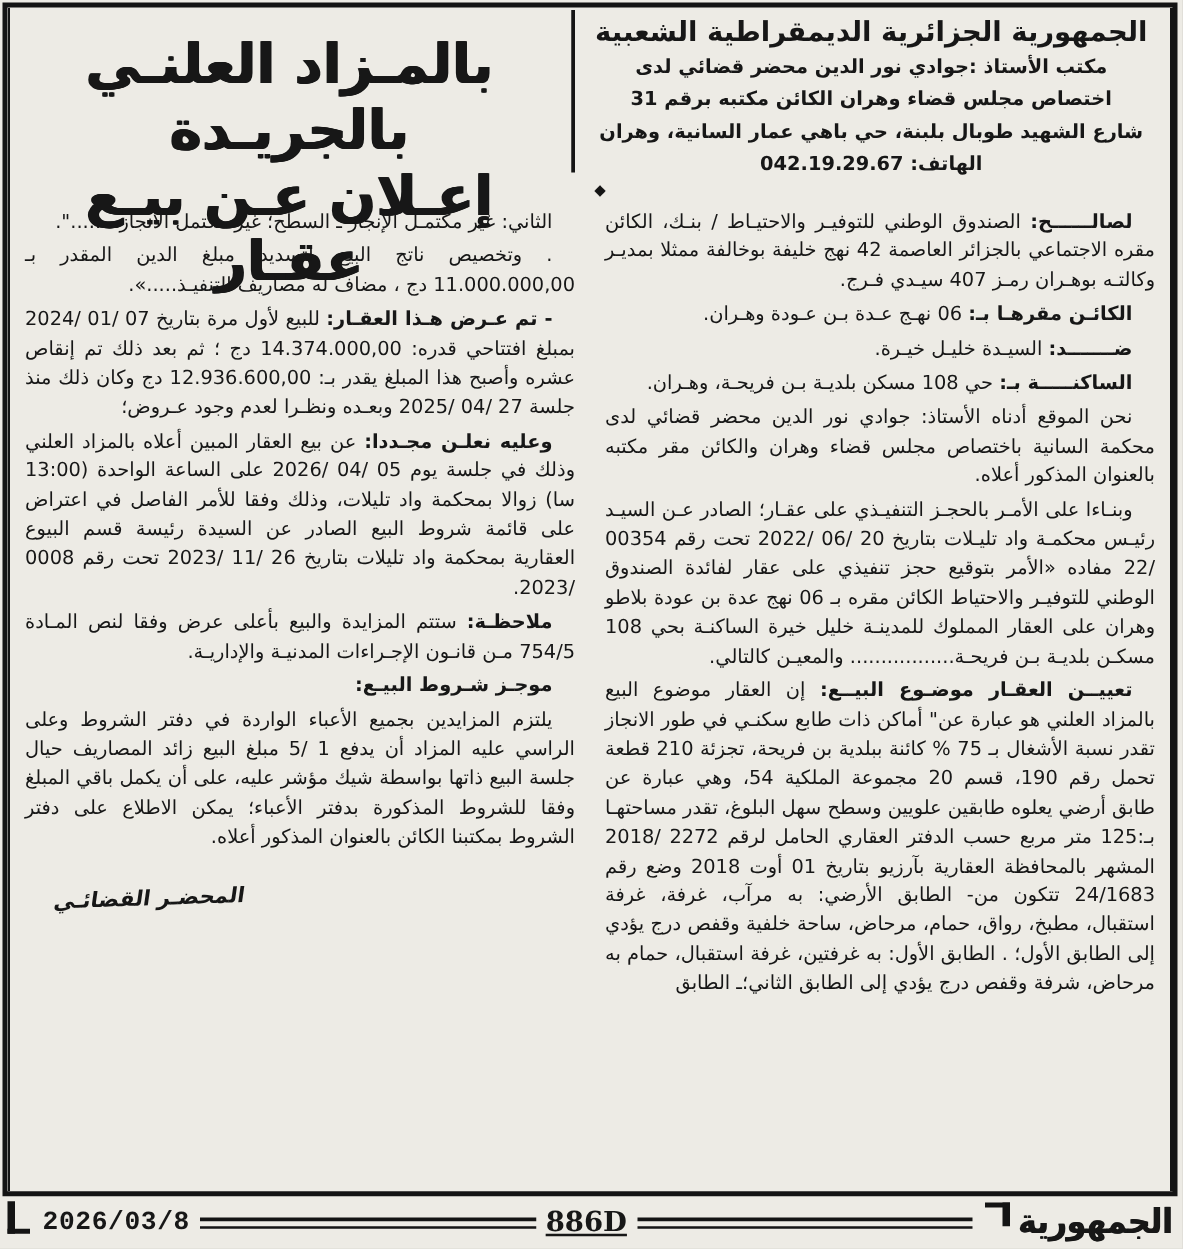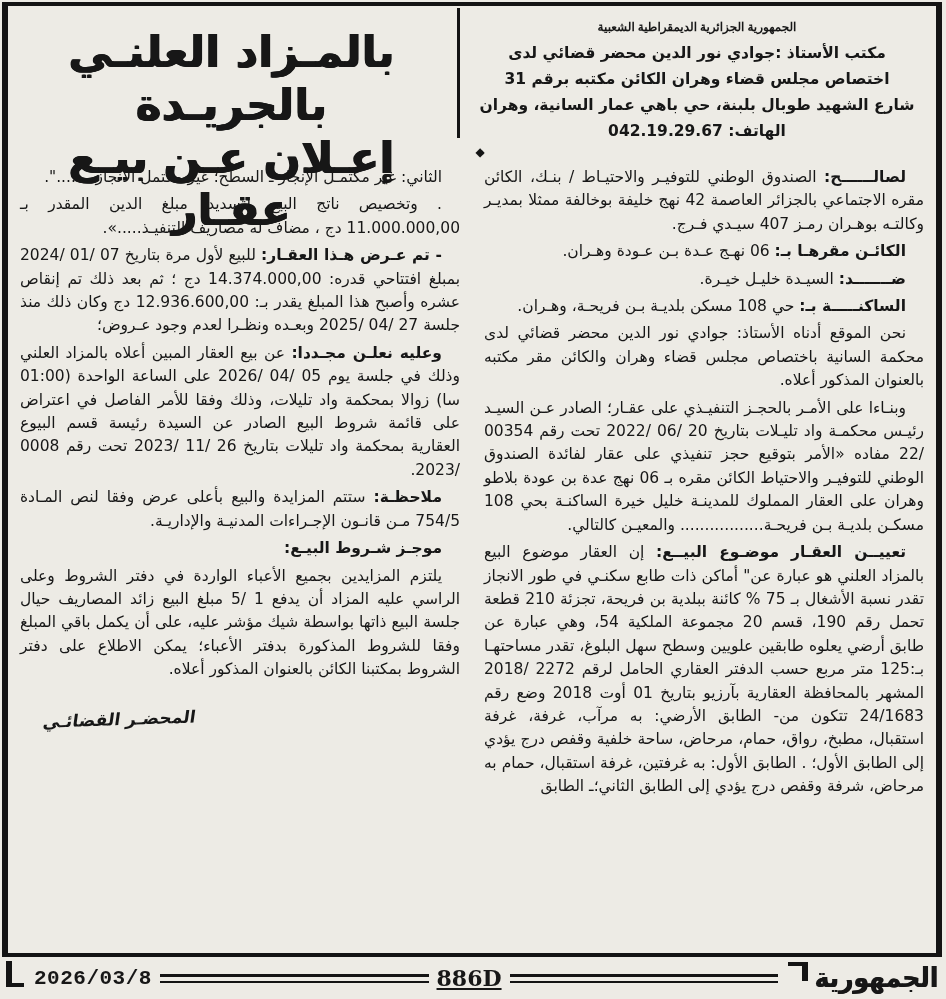--- a/index.html
+++ b/index.html
@@ -14,21 +14,21 @@
     border:4px solid #141414;
     box-shadow: inset 7px 0 0 -5px #141414, inset -7px 0 0 -5px #141414;
     overflow:hidden;
   }
   
   .top-row{display:flex;direction:rtl;height:152px;}
   .masthead{
     width:462px;padding:8px 10px 0 6px;text-align:center;
     font-weight:bold;font-size:15.5px;line-height:26px;
   }
-  .masthead-line1{font-size:12px;font-family:Liberation Serif, serif;}
+  .masthead-line1{font-size:22px;}
   .top-divider{width:3px;height:130px;background:#141414;margin-top:2px;}
   .headline{
     flex:1;text-align:center;padding-top:20px;
     font-weight:900;font-size:44px;line-height:1.2;
     letter-spacing:-1px;
     text-shadow:0.6px 0 #171717, -0.6px 0 #171717;
     direction:rtl;
   }
   .ornament{
     position:absolute;top:139px;left:462px;width:24px;text-align:center;
@@ -101,21 +101,21 @@
         <p class="para"><b class="lead">الساكنـــــة بـ:</b><span> حي 108 مسكن بلديـة بـن فريحـة، وهـران.</span></p>
         <p class="para"><b class="lead"></b><span>نحن الموقع أدناه الأستاذ: جوادي نور الدين محضر قضائي لدى محكمة السانية باختصاص مجلس قضاء وهران والكائن مقر مكتبه بالعنوان المذكور أعلاه.</span></p>
         <p class="para"><b class="lead"></b><span>وبنـاءا على الأمـر بالحجـز التنفيـذي على عقـار؛ الصادر عـن السيـد رئيـس محكمـة واد تليـلات بتاريخ 20 /06 /2022 تحت رقم 00354 /22 مفاده «الأمر بتوقيع حجز تنفيذي على عقار لفائدة الصندوق الوطني للتوفيـر والاحتياط الكائن مقره بـ 06 نهج عدة بن عودة بلاطو وهران على العقار المملوك للمدينـة خليل خيرة الساكنـة بحي 108 مسكـن بلديـة بـن فريحـة................. والمعيـن كالتالي.</span></p>
         <p class="para"><b class="lead">تعييــن العقـار موضـوع البيــع:</b><span> إن العقار موضوع البيع بالمزاد العلني هو عبارة عن" أماكن ذات طابع سكنـي في طور الانجاز تقدر نسبة الأشغال بـ 75 % كائنة ببلدية بن فريحة، تجزئة 210 قطعة تحمل رقم 190، قسم 20 مجموعة الملكية 54، وهي عبارة عن طابق أرضي يعلوه طابقين علويين وسطح سهل البلوغ، تقدر مساحتهـا بـ:125 متر مربع حسب الدفتر العقاري الحامل لرقم 2272 /2018 المشهر بالمحافظة العقارية بآرزيو بتاريخ 01 أوت 2018 وضع رقم 24/1683 تتكون من- الطابق الأرضي: به مرآب، غرفة، غرفة استقبال، مطبخ، رواق، حمام، مرحاض، ساحة خلفية وقفص درج يؤدي إلى الطابق الأول؛ . الطابق الأول: به غرفتين، غرفة استقبال، حمام به مرحاض، شرفة وقفص درج يؤدي إلى الطابق الثاني؛ـ الطابق</span></p>
       </div>
 
       <div class="col">
         <p class="para"><b class="lead"></b><span>الثاني: غير مكتمـل الإنجاز ـ السطح؛ غير مكتمل الانجاز........".</span></p>
         <p class="para"><b class="lead"></b><span>. وتخصيص ناتج البيع لتسديد مبلغ الدين المقدر بـ 11.000.000,00 دج ، مضاف له مصاريف التنفيـذ.....».</span></p>
         <p class="para"><b class="lead">- تم عـرض هـذا العقـار:</b><span> للبيع لأول مرة بتاريخ 07 /01 /2024 بمبلغ افتتاحي قدره: 14.374.000,00 دج ؛ ثم بعد ذلك تم إنقاص عشره وأصبح هذا المبلغ يقدر بـ: 12.936.600,00 دج وكان ذلك منذ جلسة 27 /04 /2025 وبعـده ونظـرا لعدم وجود عـروض؛</span></p>
-        <p class="para"><b class="lead">وعليه نعلـن مجـددا:</b><span> عن بيع العقار المبين أعلاه بالمزاد العلني وذلك في جلسة يوم 05 /04 /2026 على الساعة الواحدة (01:00 سا) زوالا بمحكمة واد تليلات، وذلك وفقا للأمر الفاصل في اعتراض على قائمة شروط البيع الصادر عن السيدة رئيسة قسم البيوع العقارية بمحكمة واد تليلات بتاريخ 26 /11 /2023 تحت رقم 0008 /2023.</span></p>
+        <p class="para"><b class="lead">وعليه نعلـن مجـددا:</b><span> عن بيع العقار المبين أعلاه بالمزاد العلني وذلك في جلسة يوم 05 /04 /2026 على الساعة الواحدة (13:00 سا) زوالا بمحكمة واد تليلات، وذلك وفقا للأمر الفاصل في اعتراض على قائمة شروط البيع الصادر عن السيدة رئيسة قسم البيوع العقارية بمحكمة واد تليلات بتاريخ 26 /11 /2023 تحت رقم 0008 /2023.</span></p>
         <p class="para"><b class="lead">ملاحظـة:</b><span> ستتم المزايدة والبيع بأعلى عرض وفقا لنص المـادة 754/5 مـن قانـون الإجـراءات المدنيـة والإداريـة.</span></p>
         <p class="para"><b class="lead">موجـز شـروط البيـع:</b><span></span></p>
         <p class="para"><b class="lead"></b><span>يلتزم المزايدين بجميع الأعباء الواردة في دفتر الشروط وعلى الراسي عليه المزاد أن يدفع 1 /5 مبلغ البيع زائد المصاريف حيال جلسة البيع ذاتها بواسطة شيك مؤشر عليه، على أن يكمل باقي المبلغ وفقا للشروط المذكورة بدفتر الأعباء؛ يمكن الاطلاع على دفتر الشروط بمكتبنا الكائن بالعنوان المذكور أعلاه.</span></p>
         <div class="signature">المحضـر القضائـي</div>
       </div>
 
     </div>
   </div>
 
   <div class="footer">

